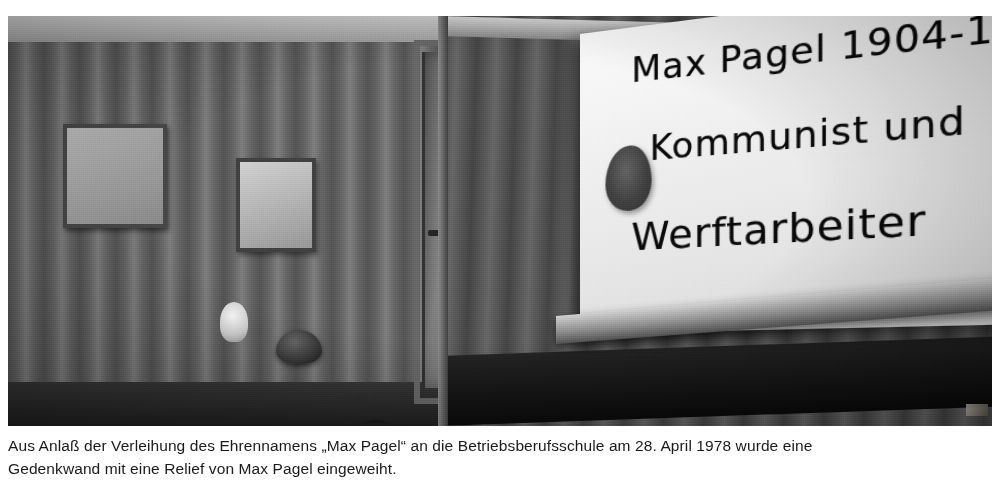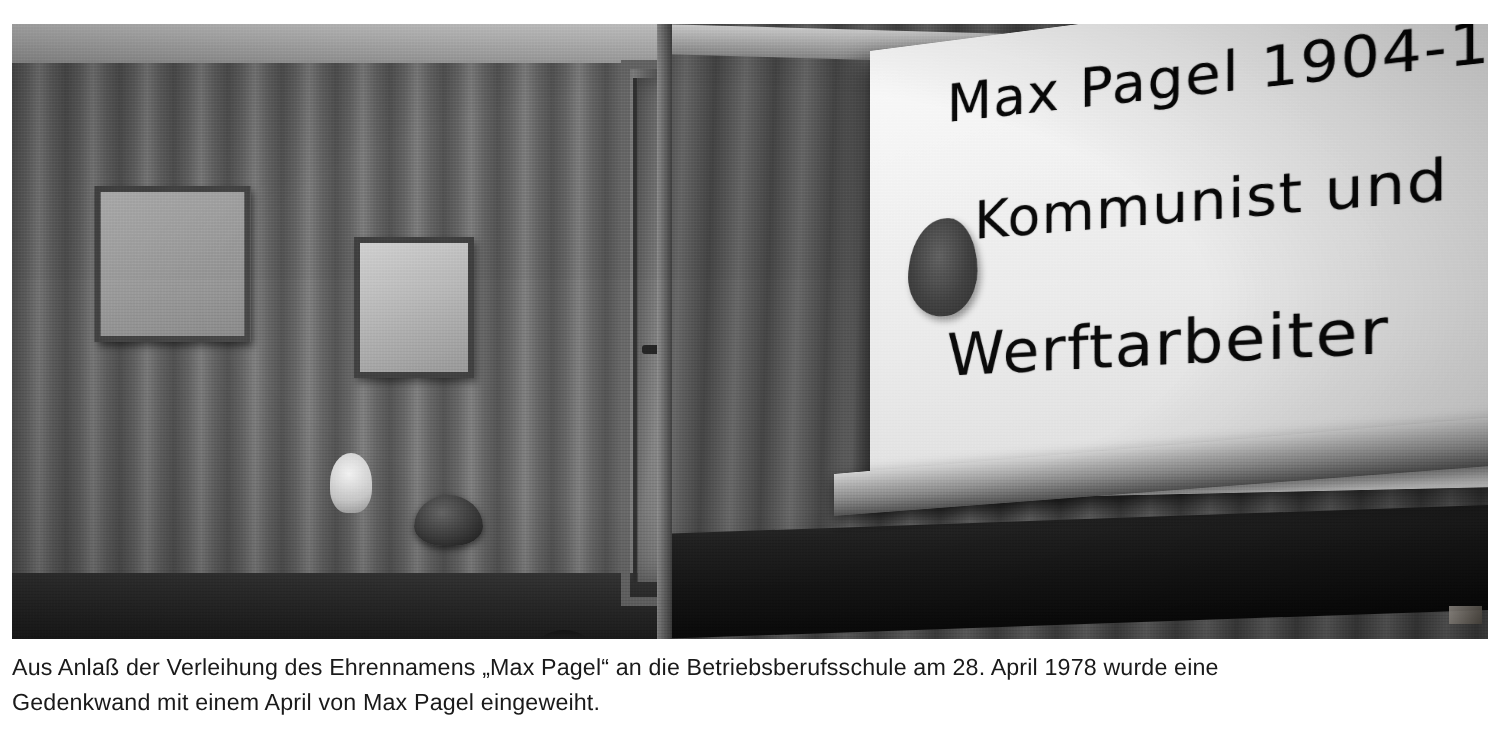--- a/index.html
+++ b/index.html
@@ -368,16 +368,16 @@
     </div>
 
     <div class="grain"></div>
     <div class="vignette"></div>
   </div>
 
   <div class="corner-mark"></div>
 
   <div class="caption">
     <span class="line">Aus Anlaß der Verleihung des Ehrennamens „Max Pagel“ an  die Betriebsberufsschule am 28. April 1978 wurde eine</span>
-    <span class="line">Gedenkwand mit einem April von Max Pagel eingeweiht.</span>
+    <span class="line">Gedenkwand mit eine Relief von Max Pagel eingeweiht.</span>
   </div>
 
 </div>
 
 </body></html>

